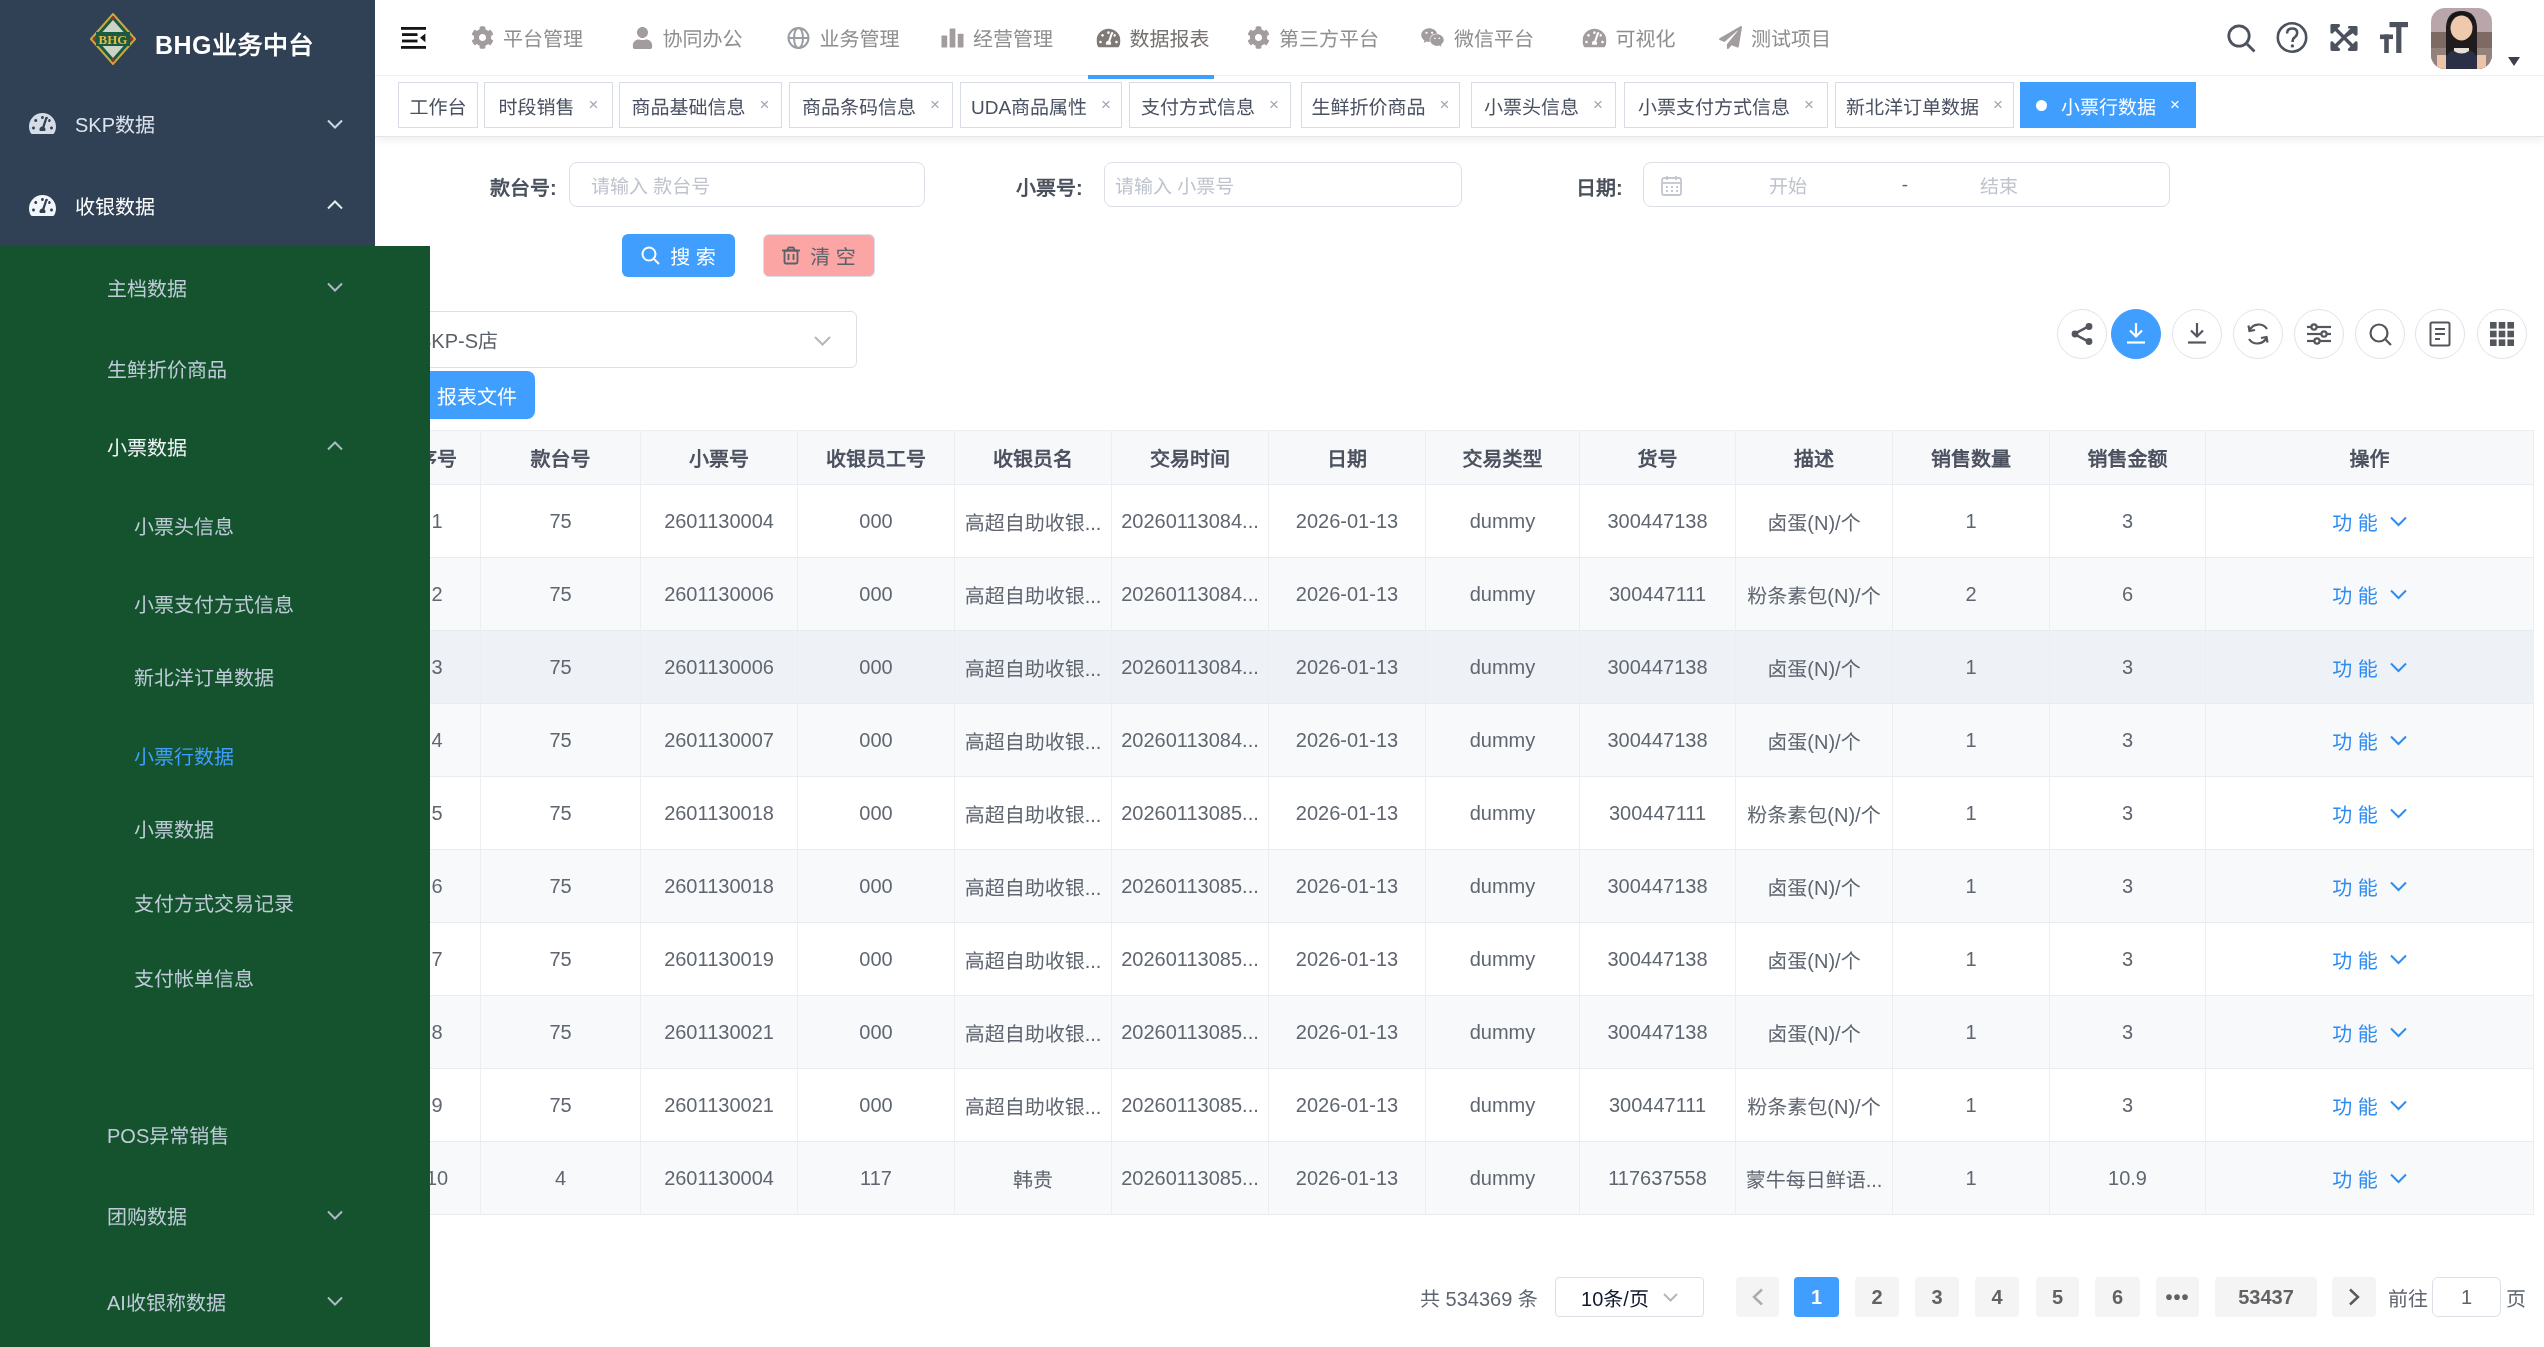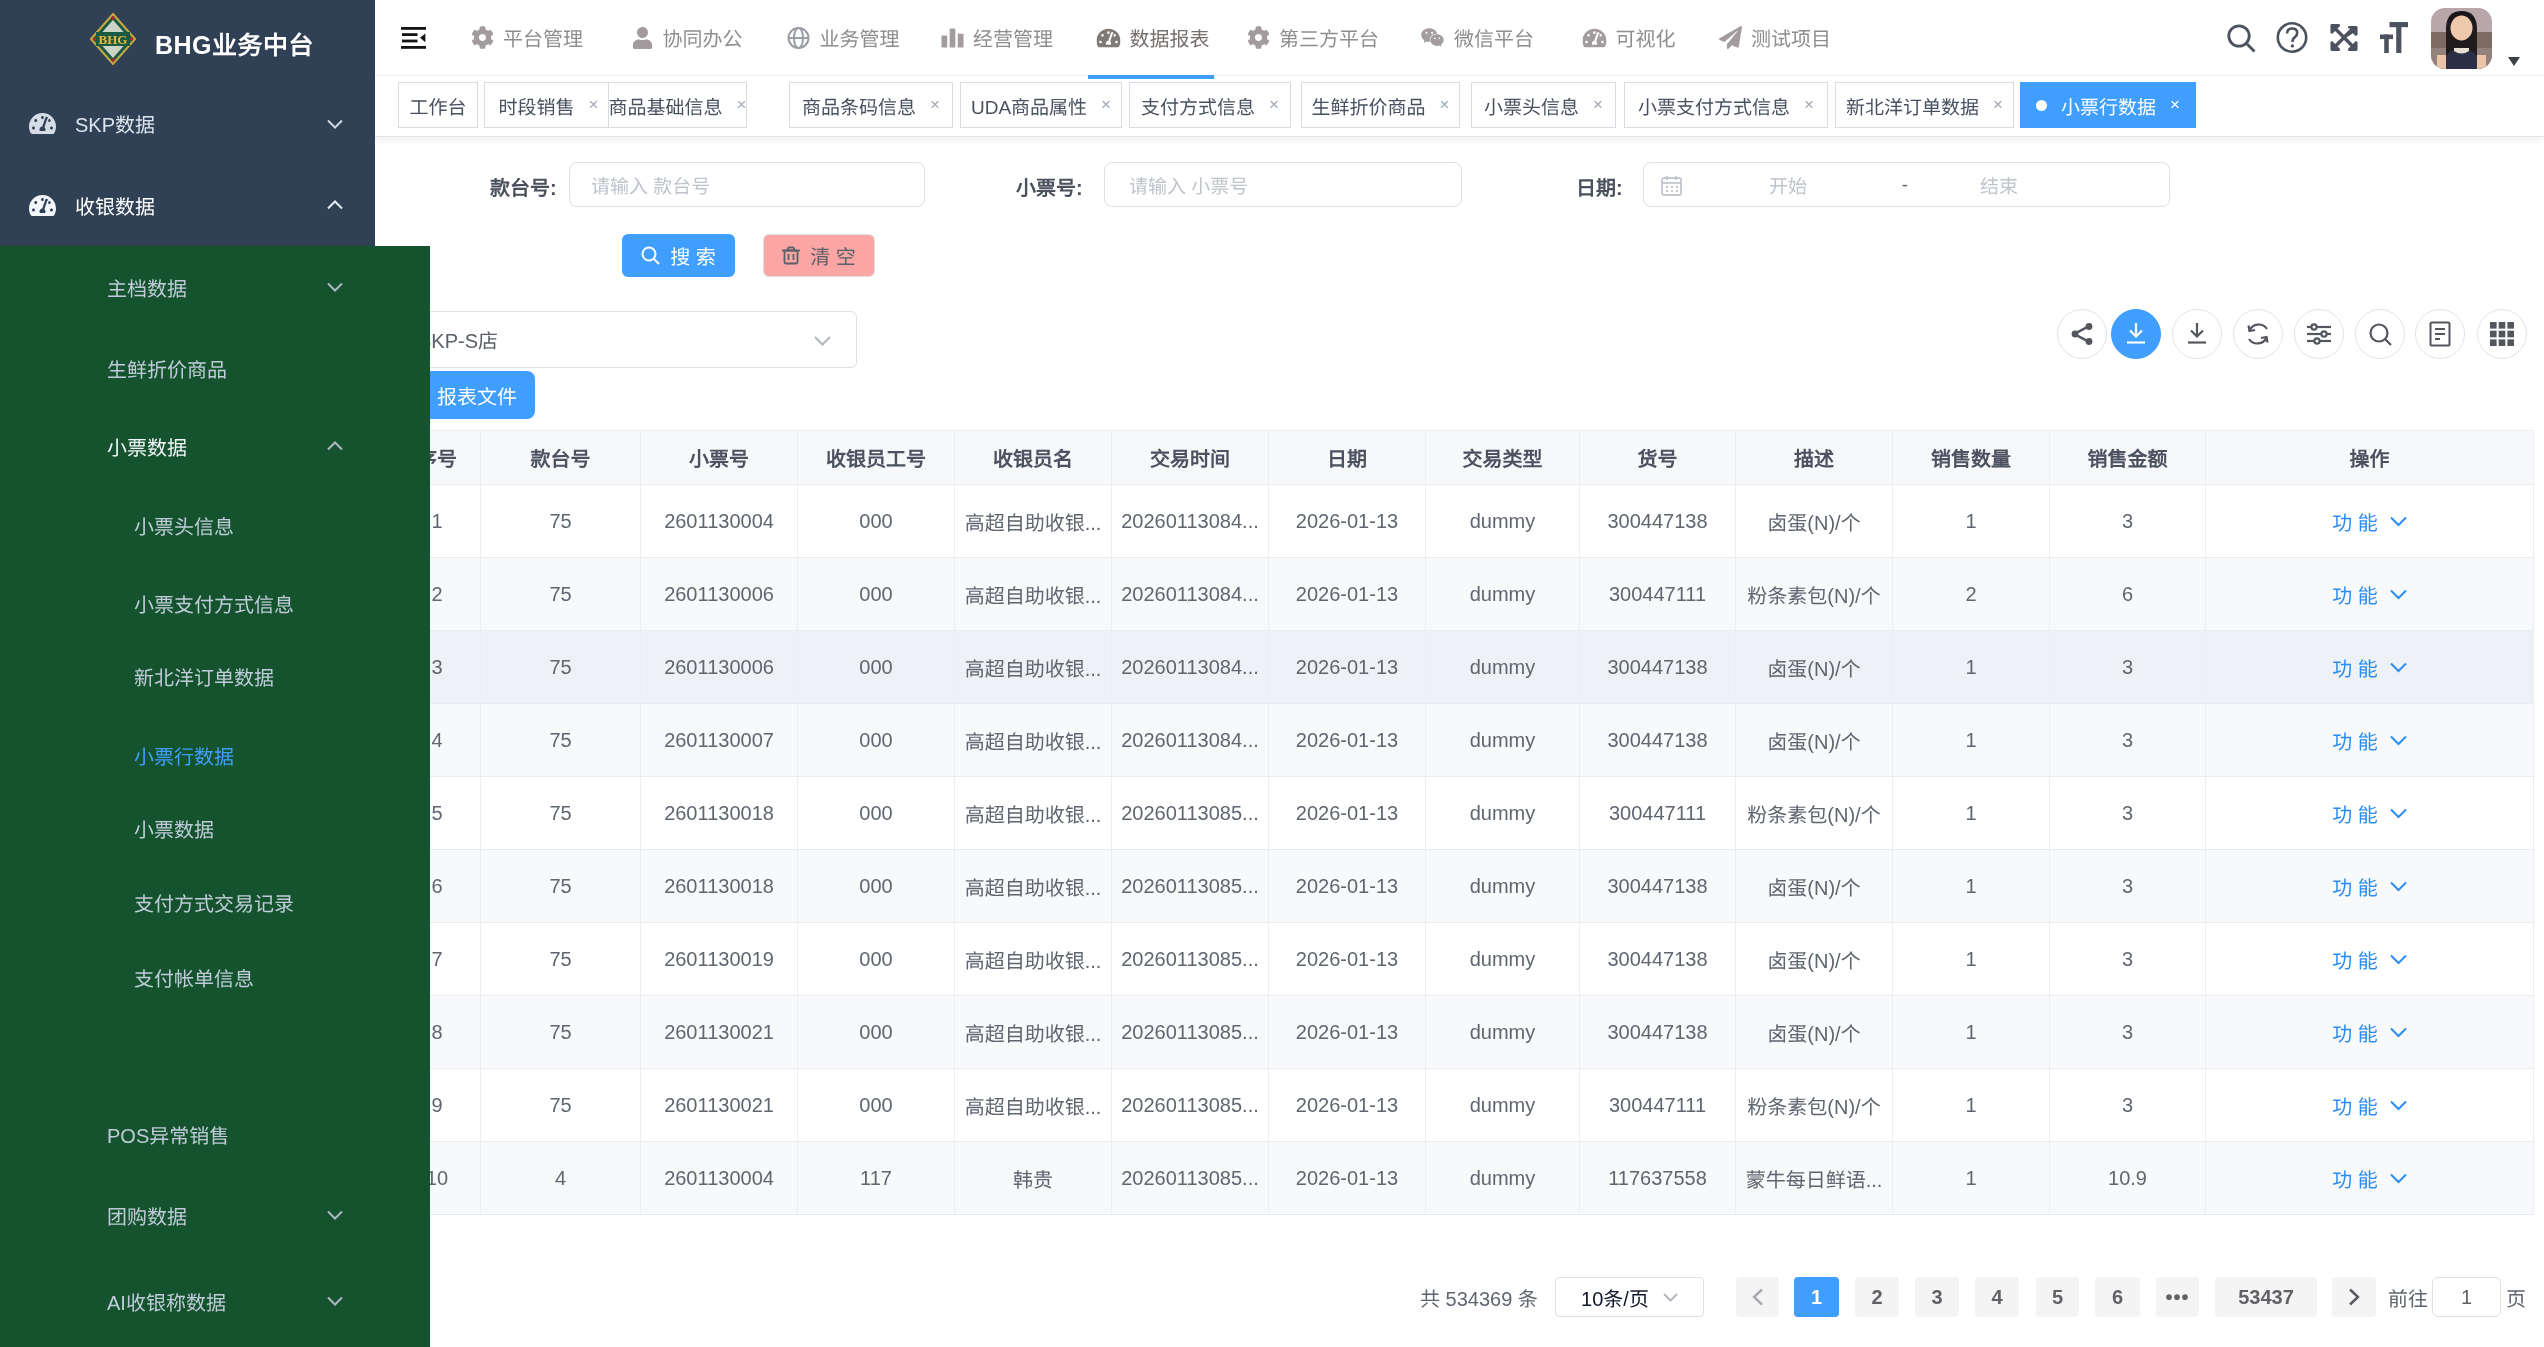--- a/index.html
+++ b/index.html
@@ -235,34 +235,34 @@
         </svg>
     </div>
     <div class="abs" style="left:2133px;top:52px"><svg width="12" height="9" viewBox="0 0 12 9">
           <polygon points="0,0 12,0 6,9" fill="#3c4148"></polygon>
         </svg></div>
   </div>
   <div id="navline" style="left:713px;width:126px"></div>
   <div id="tabsbar">
     <div class="tag" style="left:23px;width:80px">工作台</div>
     <div class="tag" style="left:109px;width:129px">时段销售<span class="x">×</span></div>
-    <div class="tag" style="left:233px;width:139px">商品基础信息<span class="x">×</span></div>
+    <div class="tag" style="left:244px;width:163px">商品基础信息<span class="x">×</span></div>
     <div class="tag" style="left:414px;width:164px">商品条码信息<span class="x">×</span></div>
     <div class="tag" style="left:585px;width:162px">UDA商品属性<span class="x">×</span></div>
     <div class="tag" style="left:754px;width:162px">支付方式信息<span class="x">×</span></div>
     <div class="tag" style="left:926px;width:159px">生鲜折价商品<span class="x">×</span></div>
     <div class="tag" style="left:1096px;width:145px">小票头信息<span class="x">×</span></div>
     <div class="tag" style="left:1249px;width:204px">小票支付方式信息<span class="x">×</span></div>
     <div class="tag" style="left:1460px;width:179px">新北洋订单数据<span class="x">×</span></div>
     <div class="tag act" style="left:1645px;width:176px"><span class="dot"></span>小票行数据<span class="x">×</span></div>
   </div>
   <div class="flabel" style="left:115px;top:172px">款台号:</div>
   <div class="finput" style="left:194px;width:356px;padding-left:21px">请输入 款台号</div>
   <div class="flabel" style="left:641px;top:172px">小票号:</div>
-  <div class="finput" style="left:729px;width:358px;padding-left:24px">请输入 小票号</div>
+  <div class="finput" style="left:729px;width:358px;padding-left:10px">请输入 小票号</div>
   <div class="flabel" style="left:1201px;top:172px">日期:</div>
   <div class="finput" style="left:1268px;width:527px">
     <svg class="abs" style="left:17px;top:12px" width="21" height="21" viewBox="0 0 21 21" fill="none" stroke="#c3c8cf" stroke-width="1.8">
         <rect x="1" y="3" width="19" height="17" rx="2"></rect>
         <line x1="1" y1="8" x2="20" y2="8"></line>
         <line x1="6" y1="1" x2="6" y2="5"></line>
         <line x1="15" y1="1" x2="15" y2="5"></line>
         <line x1="5" y1="12" x2="7" y2="12"></line>
         <line x1="10" y1="12" x2="12" y2="12"></line>
         <line x1="15" y1="12" x2="17" y2="12"></line>

